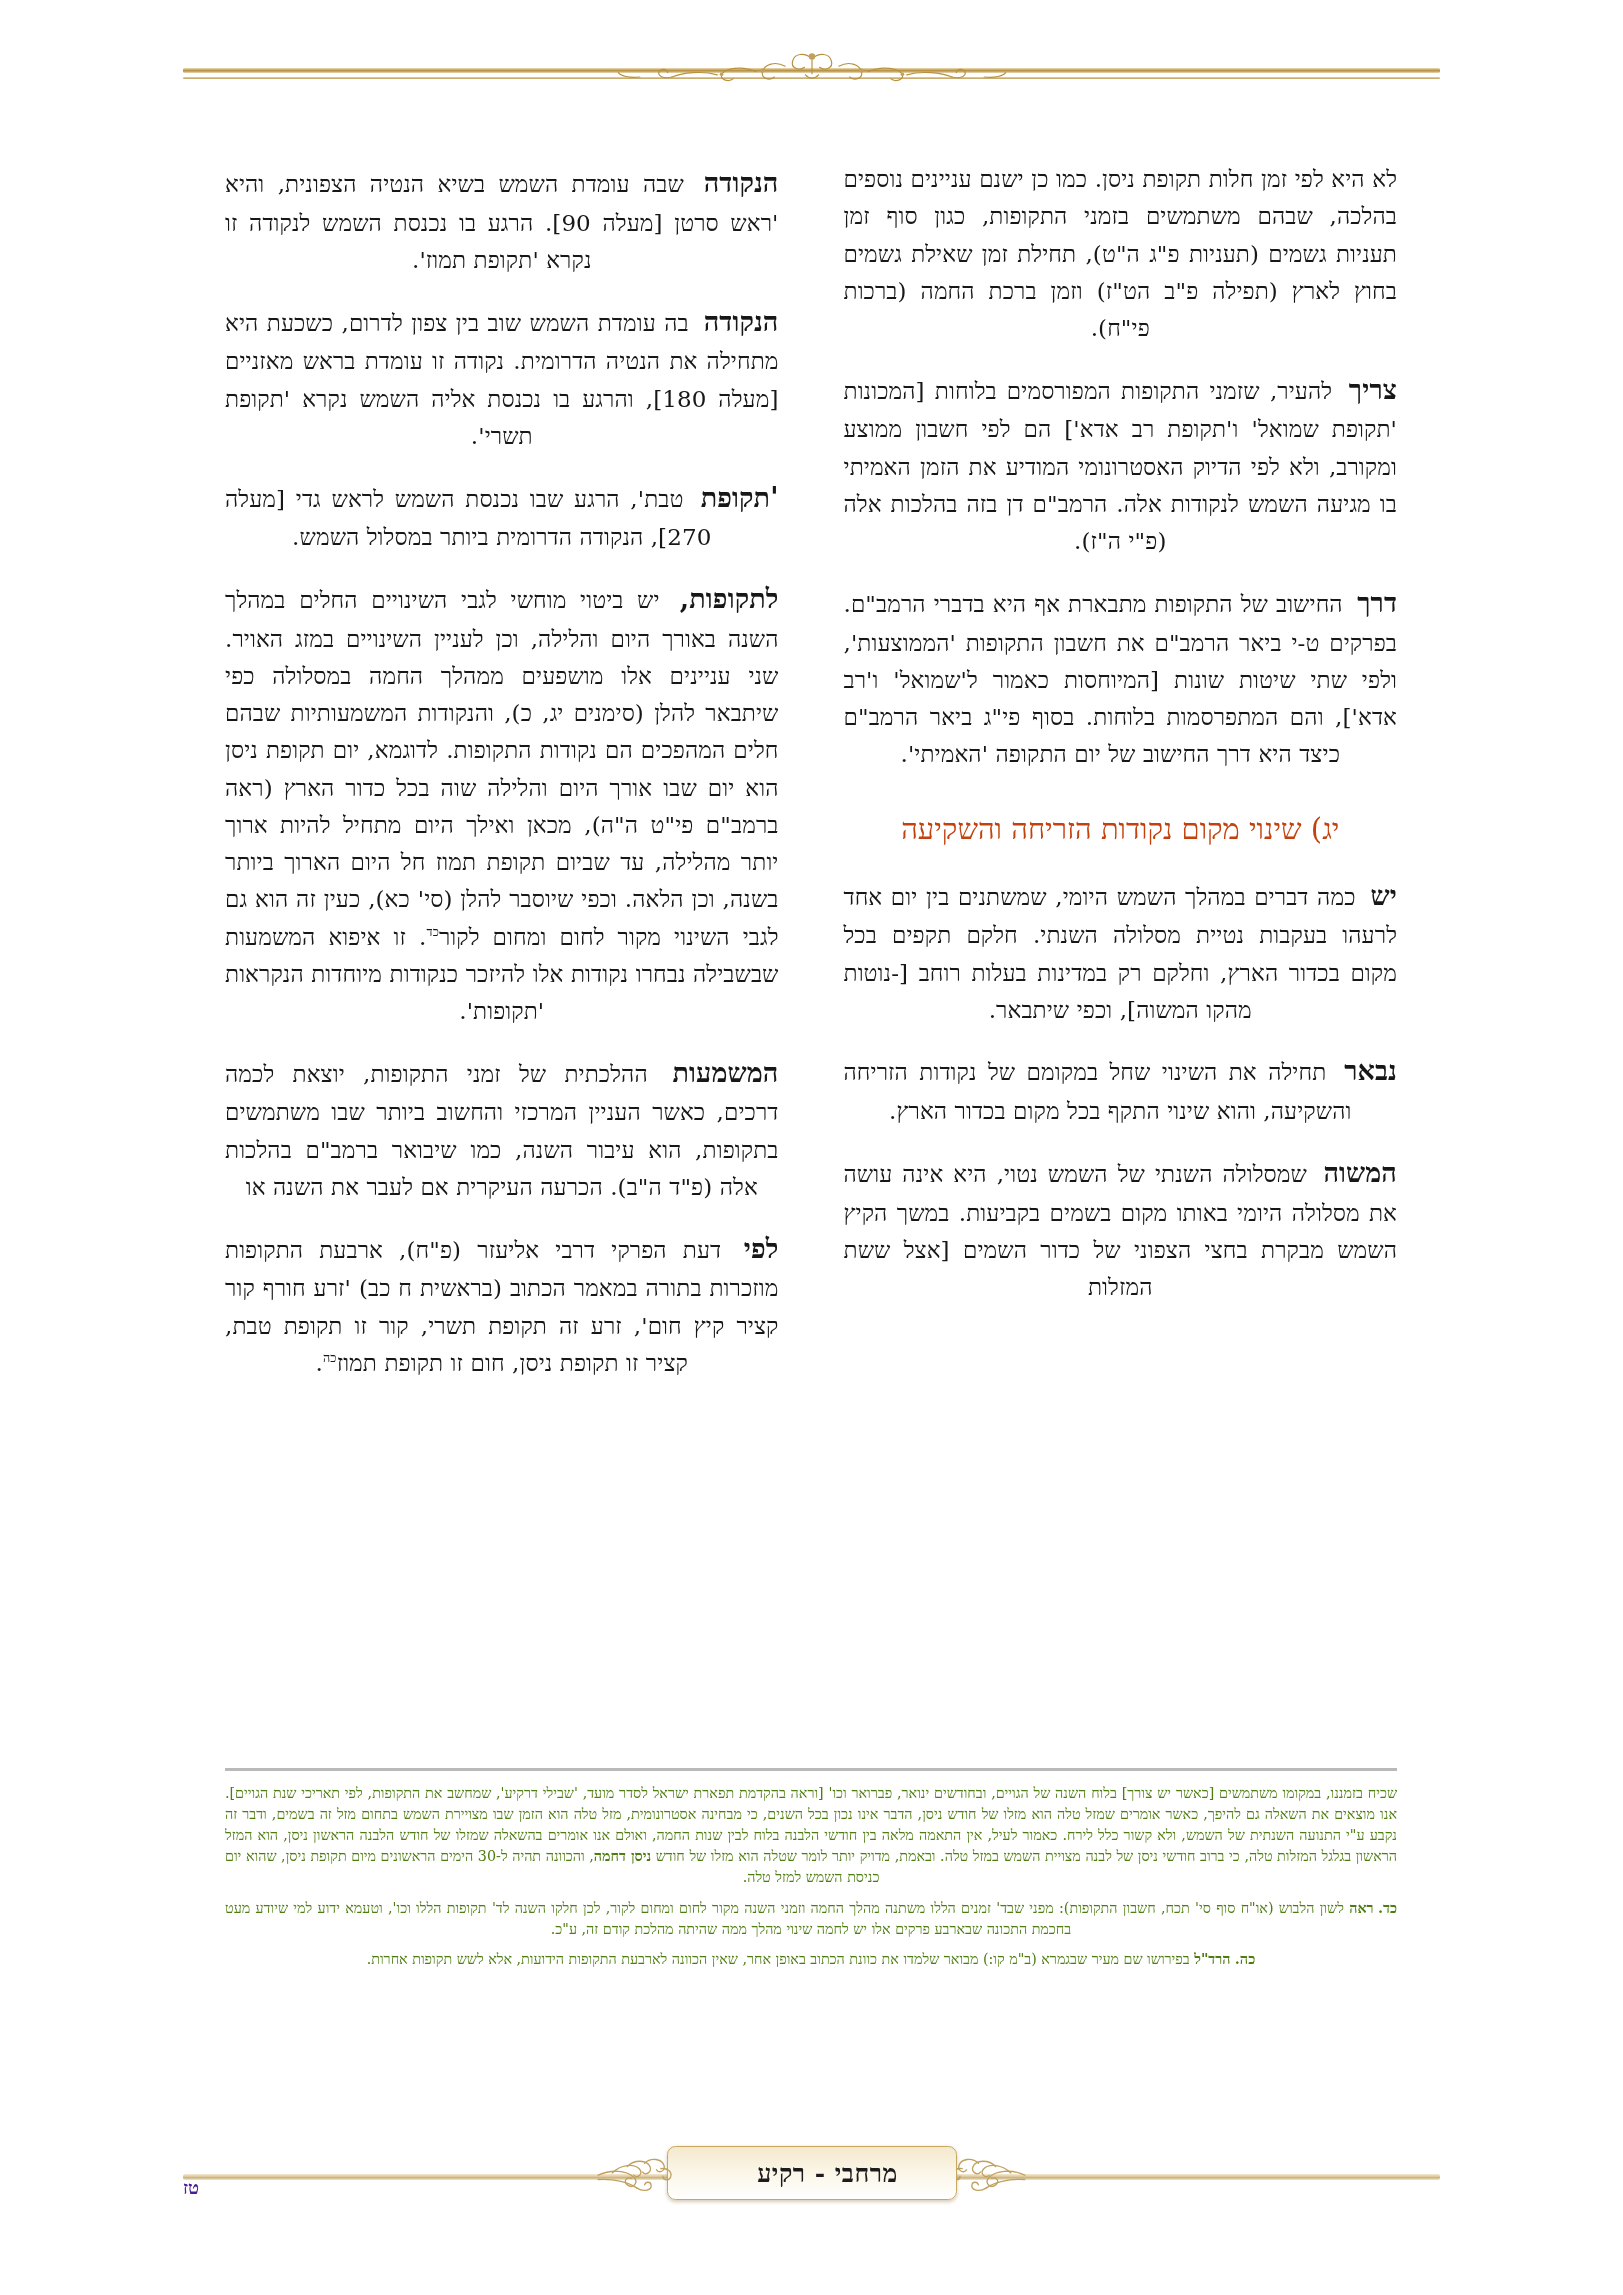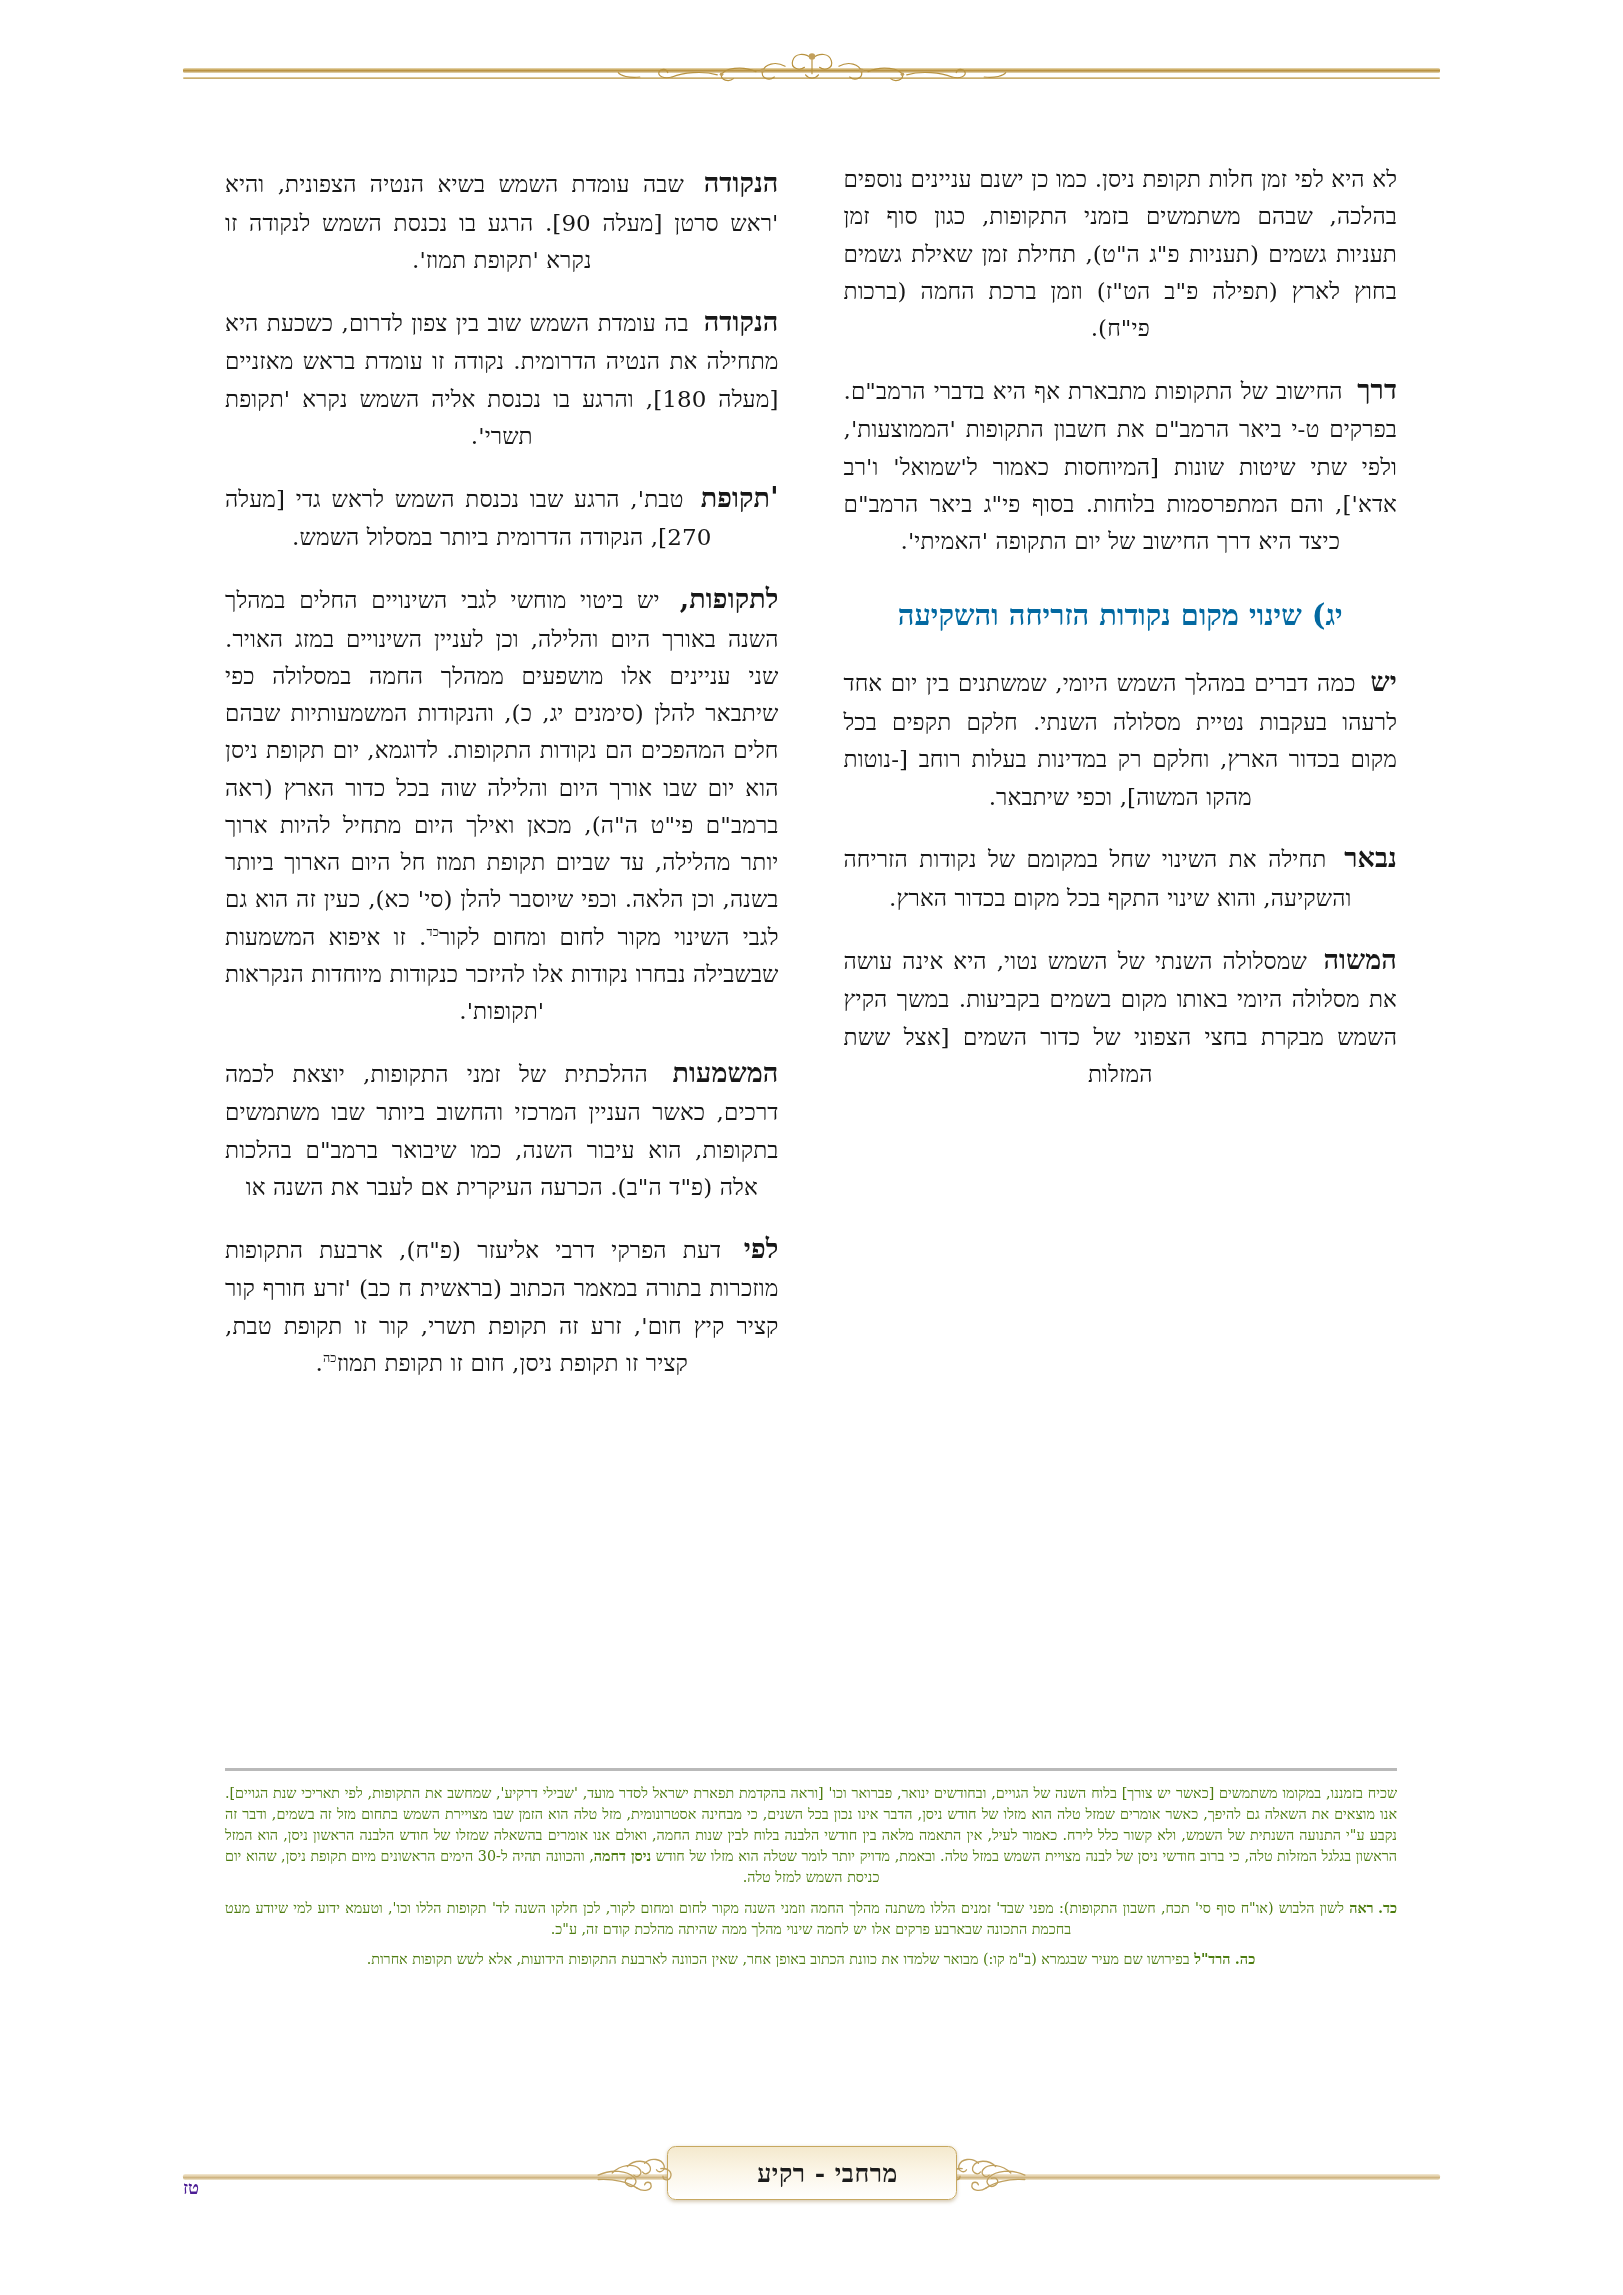--- a/index.html
+++ b/index.html
@@ -78,25 +78,25 @@
     margin-left: 6.5px;
   }
   p.para sup {
     font-size: 0.55em;
     vertical-align: super;
     line-height: 0;
   }
   h2.section-heading {
     margin: 34px 0 24px 0;
     font-size: 29px;
-    font-weight: bold;
+    font-weight: normal;
     line-height: 1.45;
     text-align: justify;
     text-align-last: center;
-    color: #0369a1;
+    color: #c2410c;
   }
 
   
   .footnote-rule {
     position: absolute;
     top: 1768px;
     right: 226px;
     width: 1172px;
     height: 2.7px;
     background: #b9b9b9;
@@ -228,20 +228,23 @@
 </div>
 
 <div class="content">
 
   <div class="col">
 
     <p class="para">
       <span>לא היא לפי זמן חלות תקופת ניסן. כמו כן ישנם עניינים נוספים בהלכה, שבהם משתמשים בזמני התקופות, כגון סוף זמן תעניות גשמים (תעניות פ"ג ה"ט), תחילת זמן שאילת גשמים בחוץ לארץ (תפילה פ"ב הט"ז) וזמן ברכת החמה (ברכות פי"ח).</span>
     </p>
 
+    <p class="para">
+      <span class="lead">צריך</span><span> להעיר, שזמני התקופות המפורסמים בלוחות [המכונות 'תקופת שמואל' ו'תקופת רב אדא'] הם לפי חשבון ממוצע ומקורב, ולא לפי הדיוק האסטרונומי המודיע את הזמן האמיתי בו מגיעה השמש לנקודות אלה. הרמב"ם דן בזה בהלכות אלה (פ"י ה"ז).</span>
+    </p>
 
     <p class="para">
       <span class="lead">דרך</span><span> החישוב של התקופות מתבארת אף היא בדברי הרמב"ם. בפרקים ט-י ביאר הרמב"ם את חשבון התקופות 'הממוצעות', ולפי שתי שיטות שונות [המיוחסות כאמור ל'שמואל' ו'רב אדא'], והם המתפרסמות בלוחות. בסוף פי"ג ביאר הרמב"ם כיצד היא דרך החישוב של יום התקופה 'האמיתי'.</span>
     </p>
 
     <h2 class="section-heading">יג) שינוי מקום נקודות הזריחה והשקיעה</h2>
 
     <p class="para">
       <span class="lead">יש</span><span> כמה דברים במהלך השמש היומי, שמשתנים בין יום אחד לרעהו בעקבות נטיית מסלולה השנתי. חלקם תקפים בכל מקום בכדור הארץ, וחלקם רק במדינות בעלות רוחב [-נוטות מהקו המשוה], וכפי שיתבאר.</span>
     </p>

